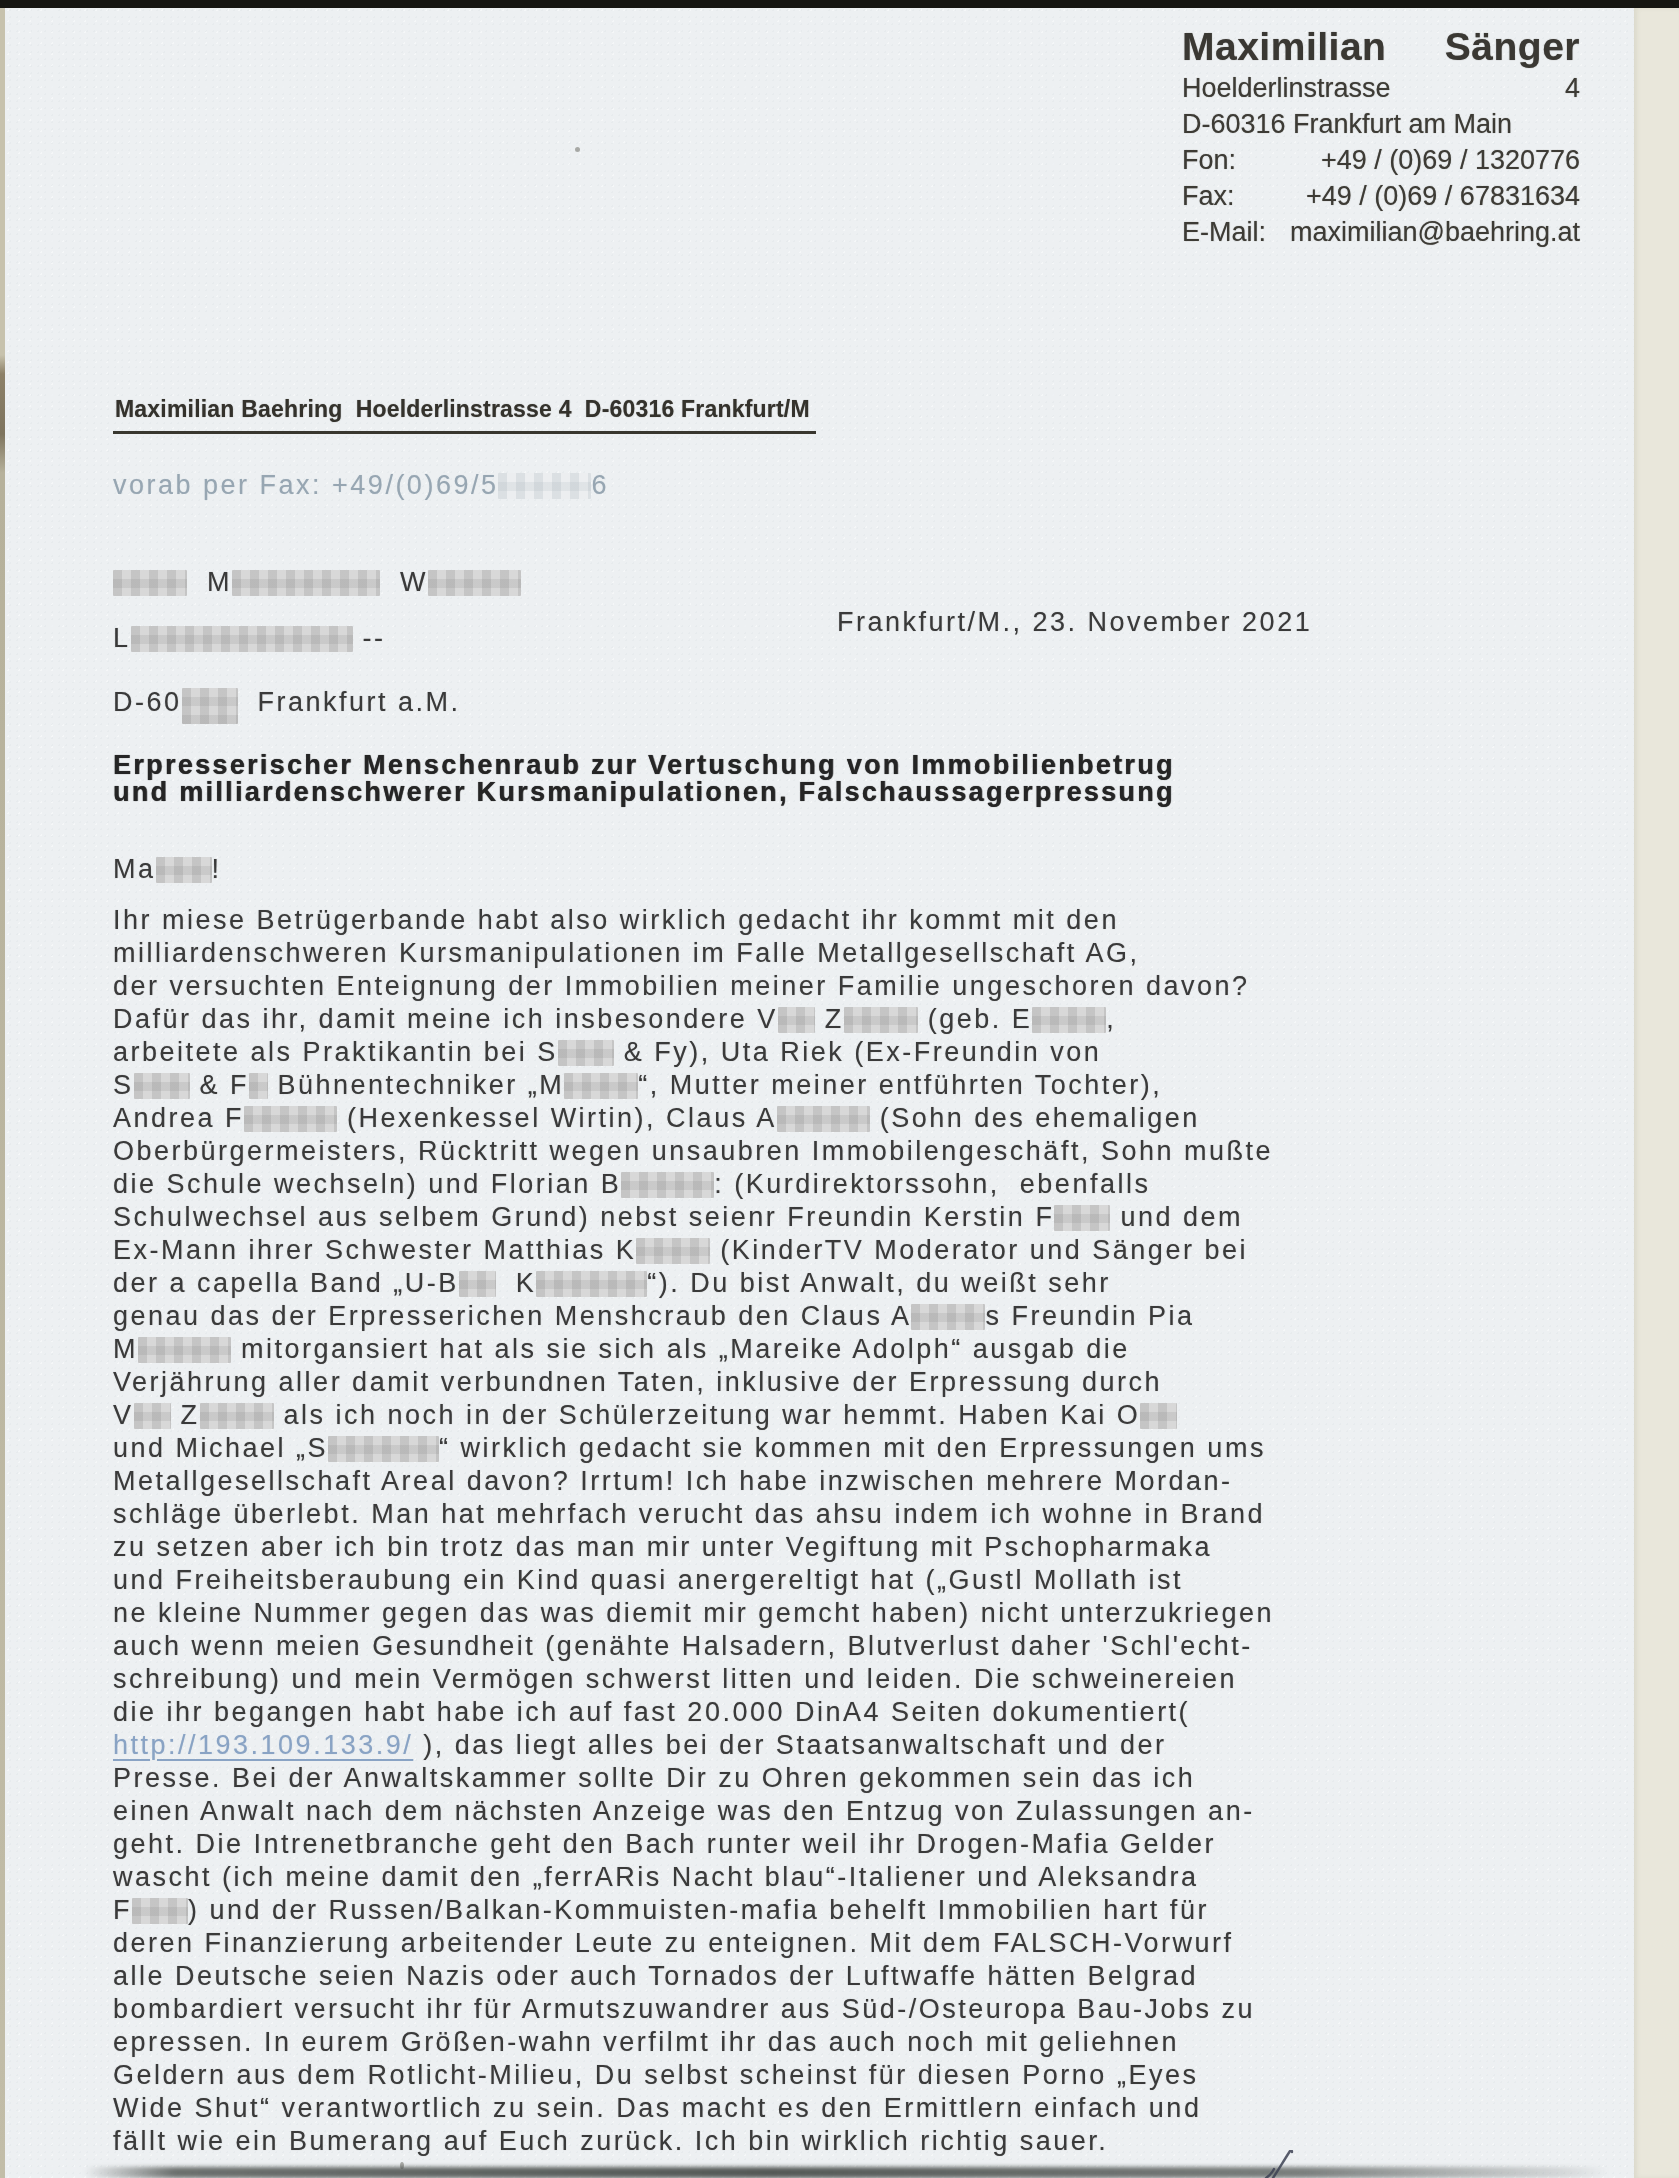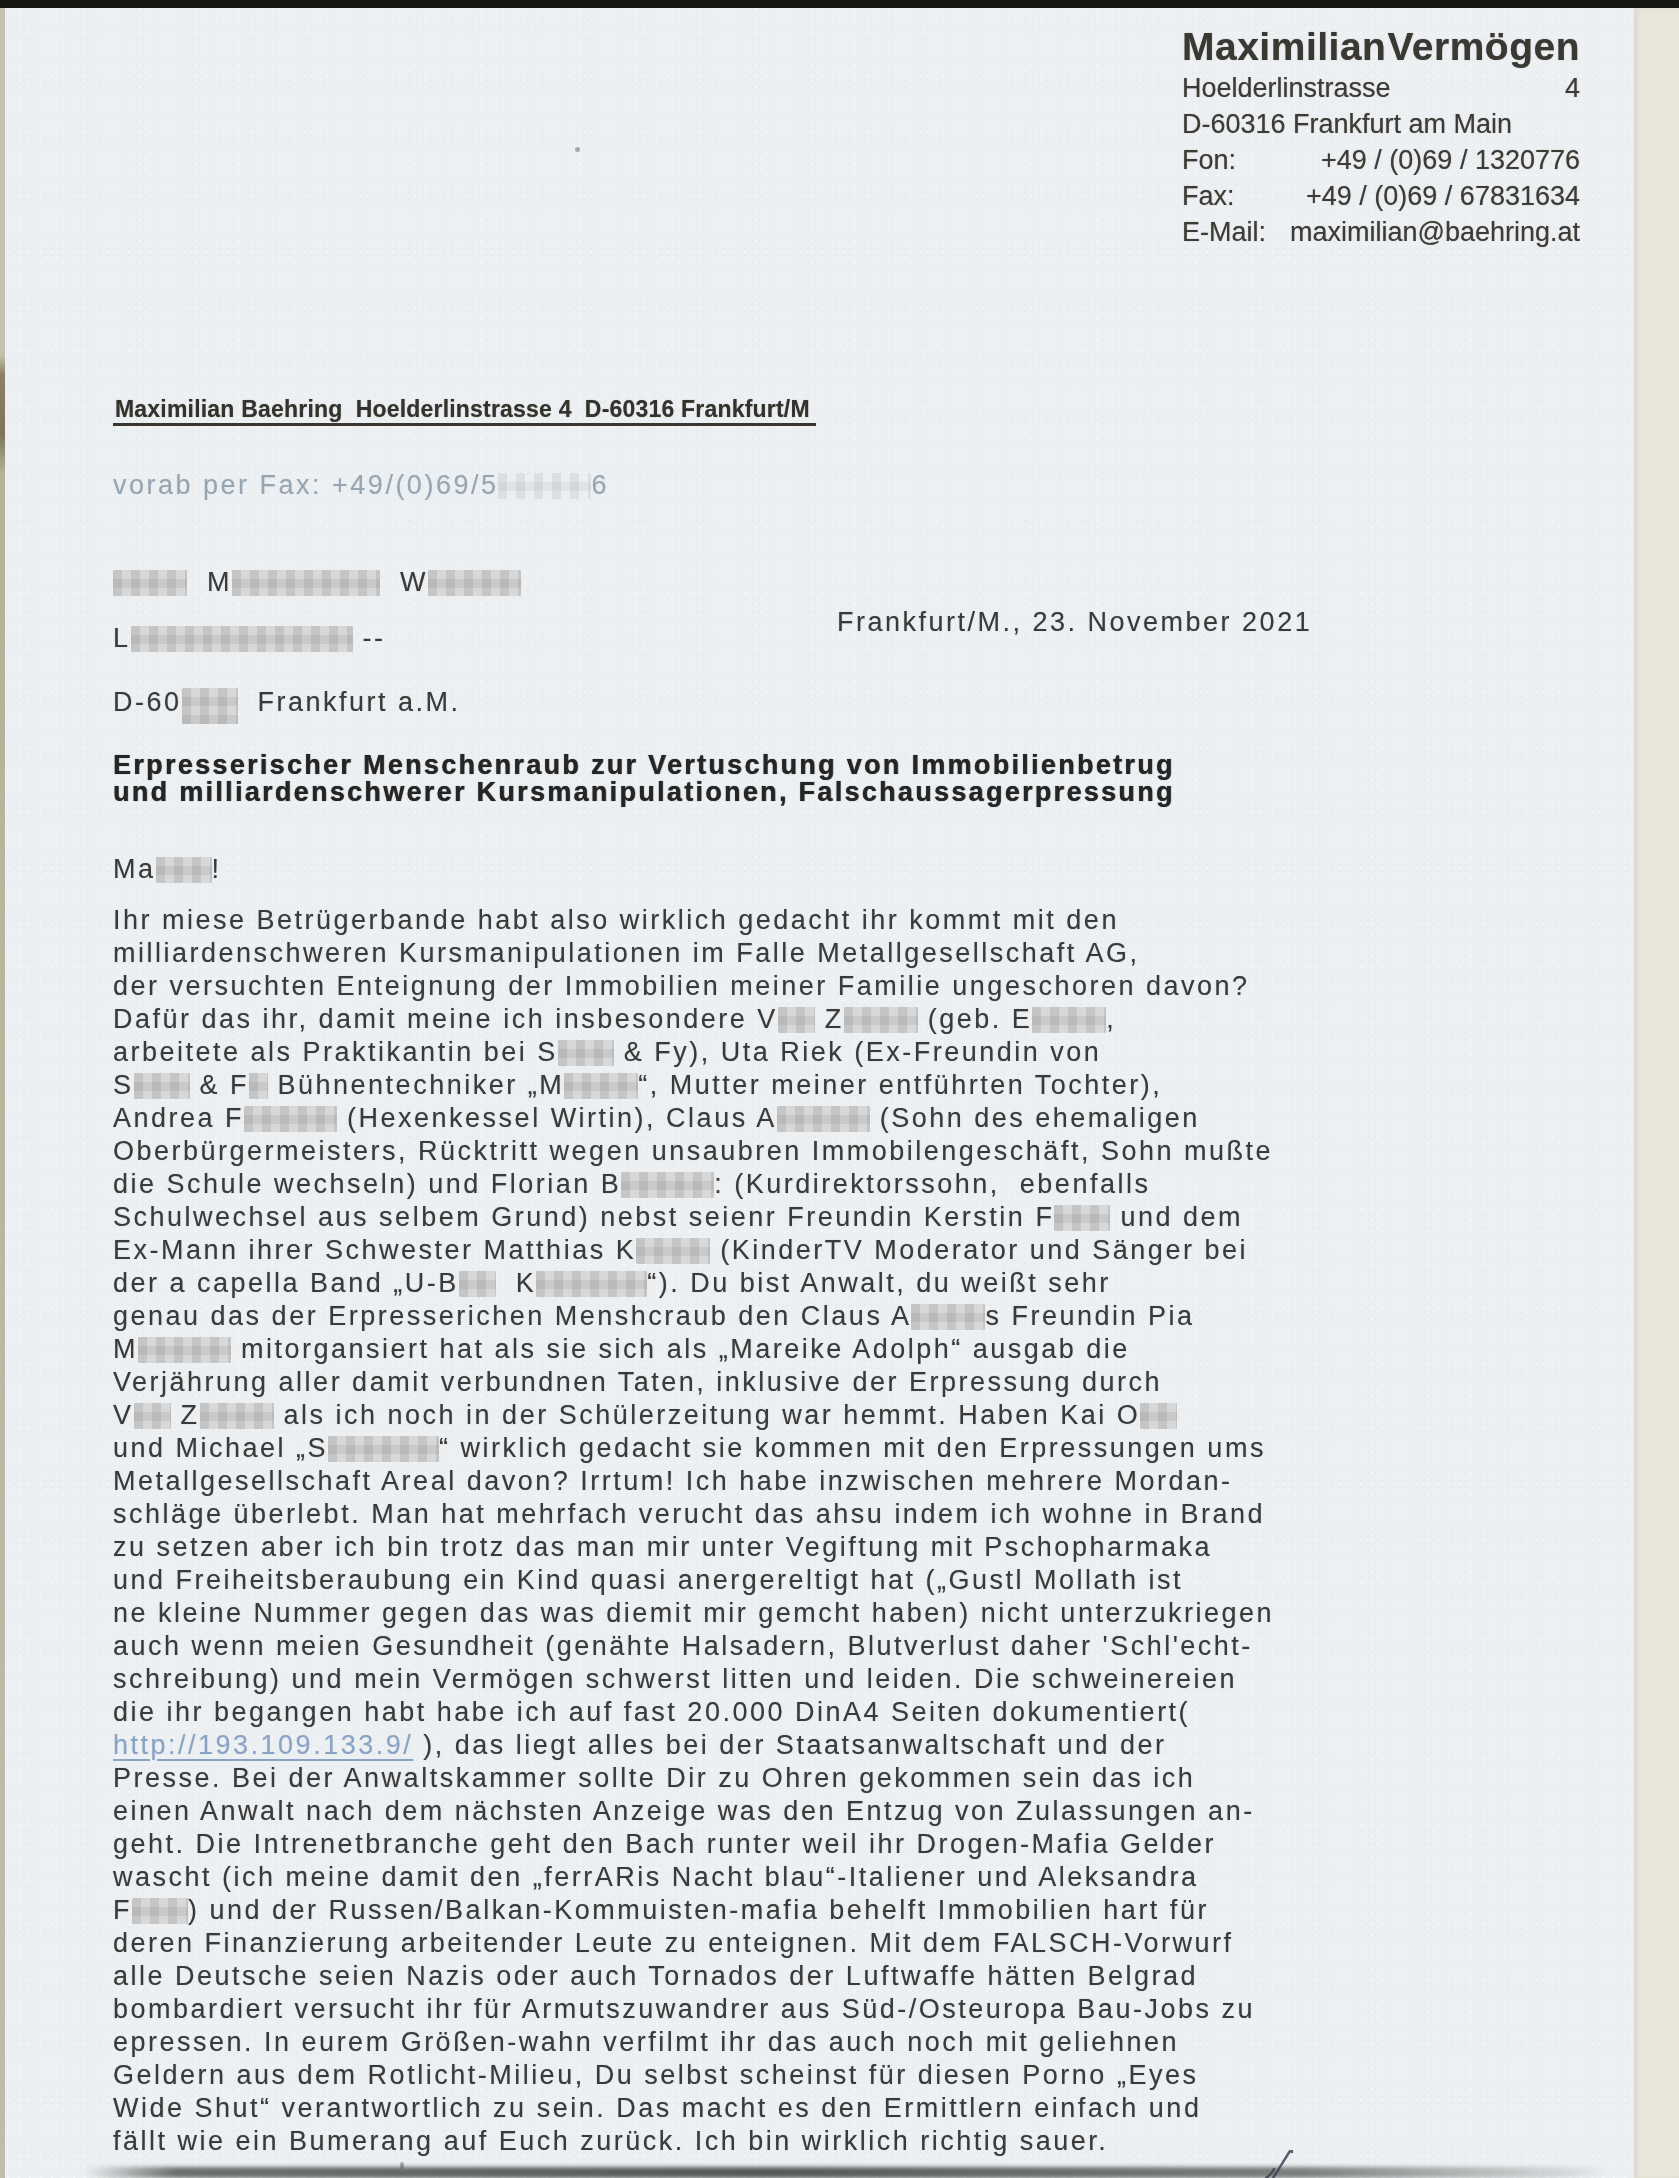--- a/index.html
+++ b/index.html
@@ -32,21 +32,21 @@
   .letterhead{position:absolute;left:1158px;top:24px;width:398px;color:#3d3b35;margin-left:24px;}
   .lh-name{display:flex;justify-content:space-between;font-weight:700;font-size:39px;line-height:46px;
     letter-spacing:0.5px;color:#3a3833;text-shadow:0 0 1px rgba(58,56,51,.6);}
   .lh-row{display:flex;justify-content:space-between;font-weight:400;font-size:27px;line-height:36px;
     text-shadow:0 0 1px rgba(61,59,53,.55);white-space:pre;}
   .lh-row .val{text-align:right;}
 
   
   .sender-line{position:absolute;left:113px;top:396px;display:inline-block;
     font-weight:700;font-size:23px;letter-spacing:0.2px;color:#34322c;
-    padding:0 6px 0 2px;border-bottom:3px solid #39372f;white-space:pre;
+    padding:0 6px 8px 2px;border-bottom:3px solid #39372f;white-space:pre;
     text-shadow:0 0 1px rgba(52,50,44,.5);}
 
   
   .type{position:absolute;font-family:Liberation Sans, sans-serif;
     font-size:27px;letter-spacing:2.5px;color:#3a3a3a;white-space:pre;
     text-shadow:0 0 1px rgba(58,58,58,.38);}
   .type .line{white-space:pre;}
   .fax-note{color:#97a6b2;text-shadow:0 0 1px rgba(151,166,178,.4);line-height:33px;}
   .recipient-line{line-height:33px;}
   .subject{font-weight:700;color:#252525;letter-spacing:2.3px;
@@ -79,21 +79,21 @@
   <div class="top-band"></div>
   <div class="left-stripe"></div>
   <div class="right-strip"></div>
   <div class="bottom-smudge"></div>
   <div class="artifact-dot" style="left:575px;top:147px;width:5px;height:5px;"></div>
   <div class="artifact-dot" style="left:400px;top:2162px;width:4px;height:7px;"></div>
 
   <div class="letterhead">
     <div class="lh-name">
       <span>Maximilian</span>
-      <span>Vermögen</span>
+      <span>Sänger</span>
     </div>
     <div class="lh-row">
       <span>Hoelderlinstrasse</span>
       <span class="val">4</span>
     </div>
     <div class="lh-row">
       <span>D-60316 Frankfurt am Main</span>
     </div>
     <div class="lh-row">
       <span>Fon:</span>

